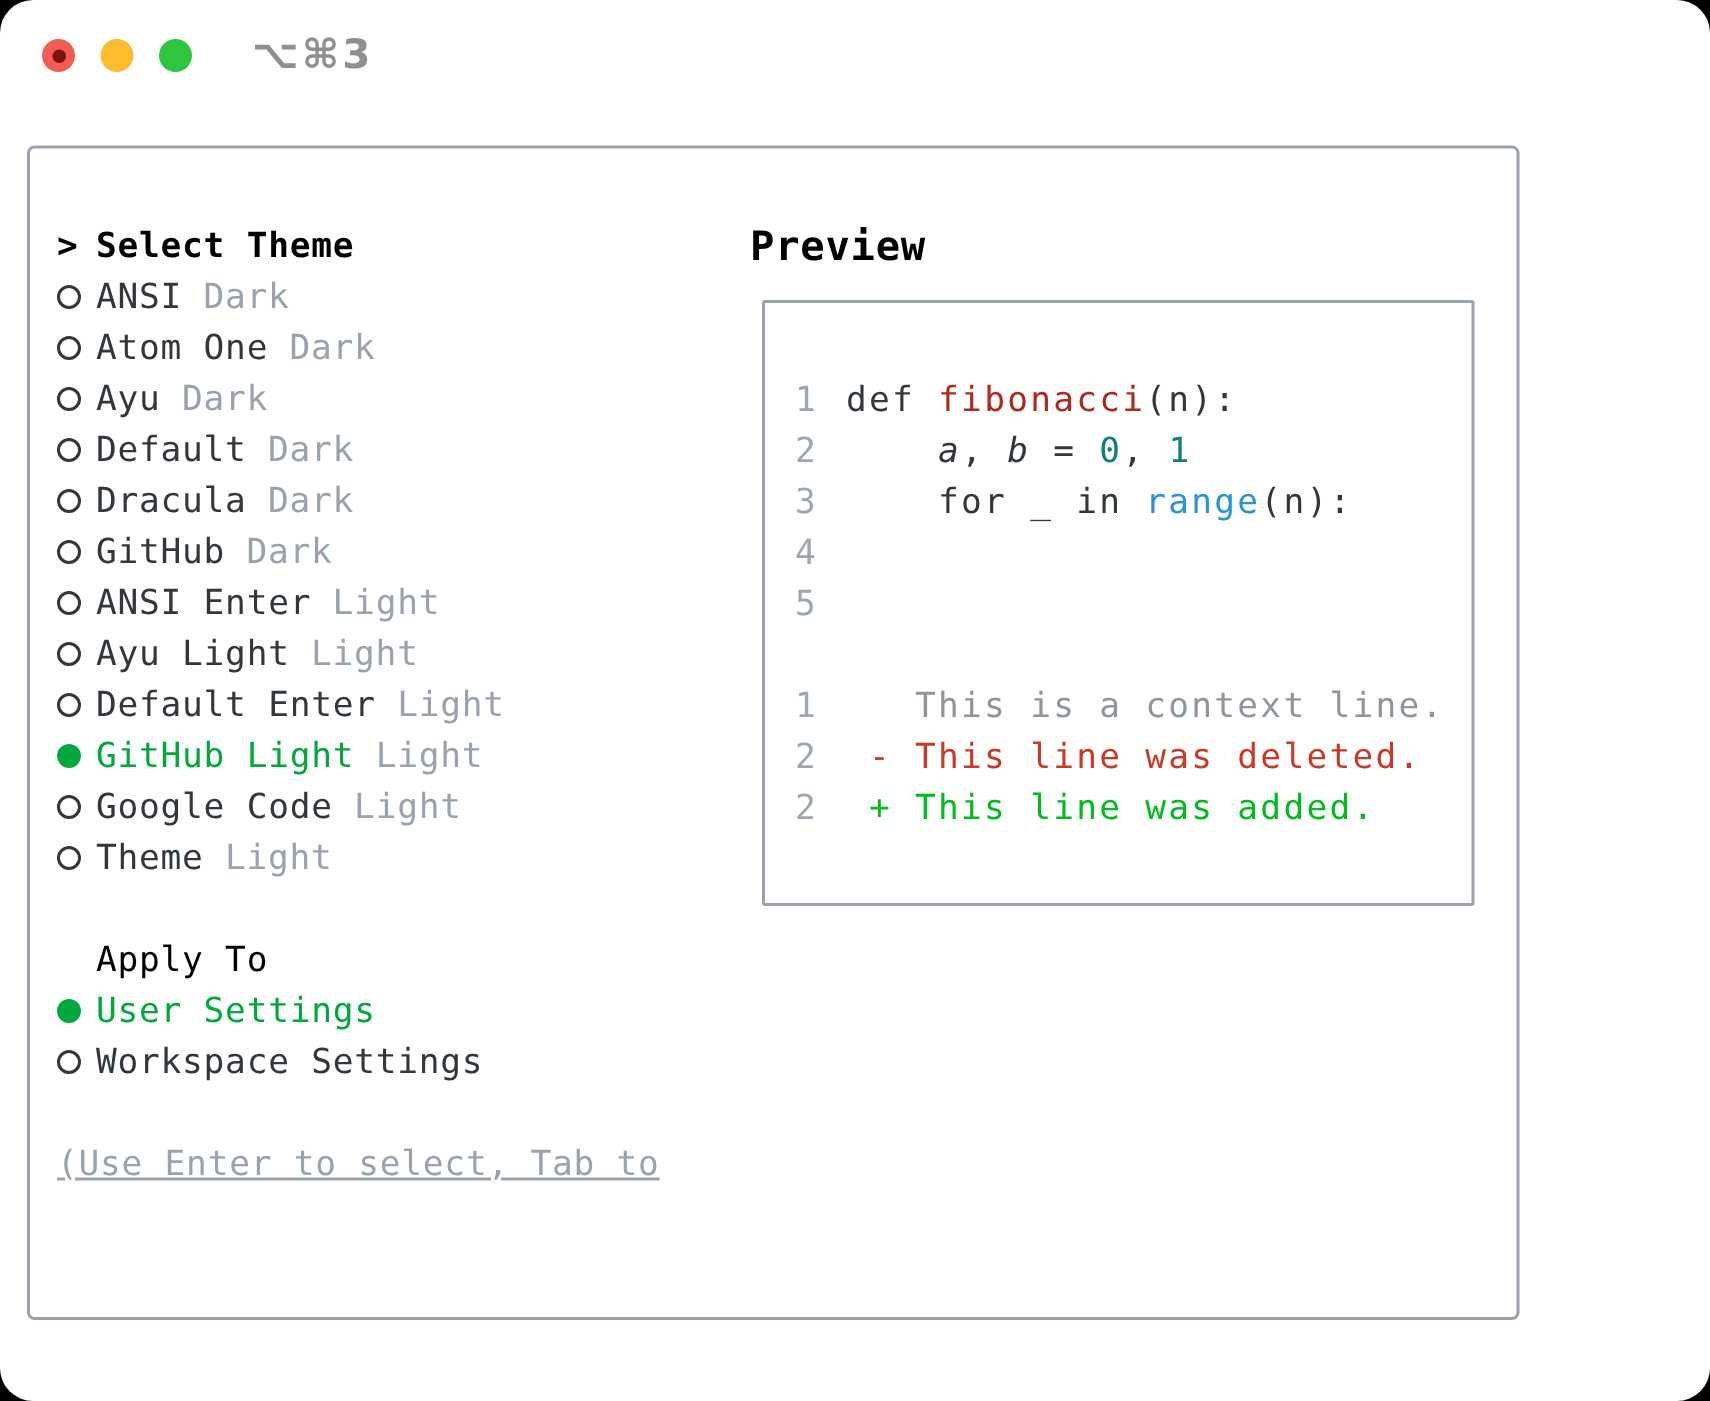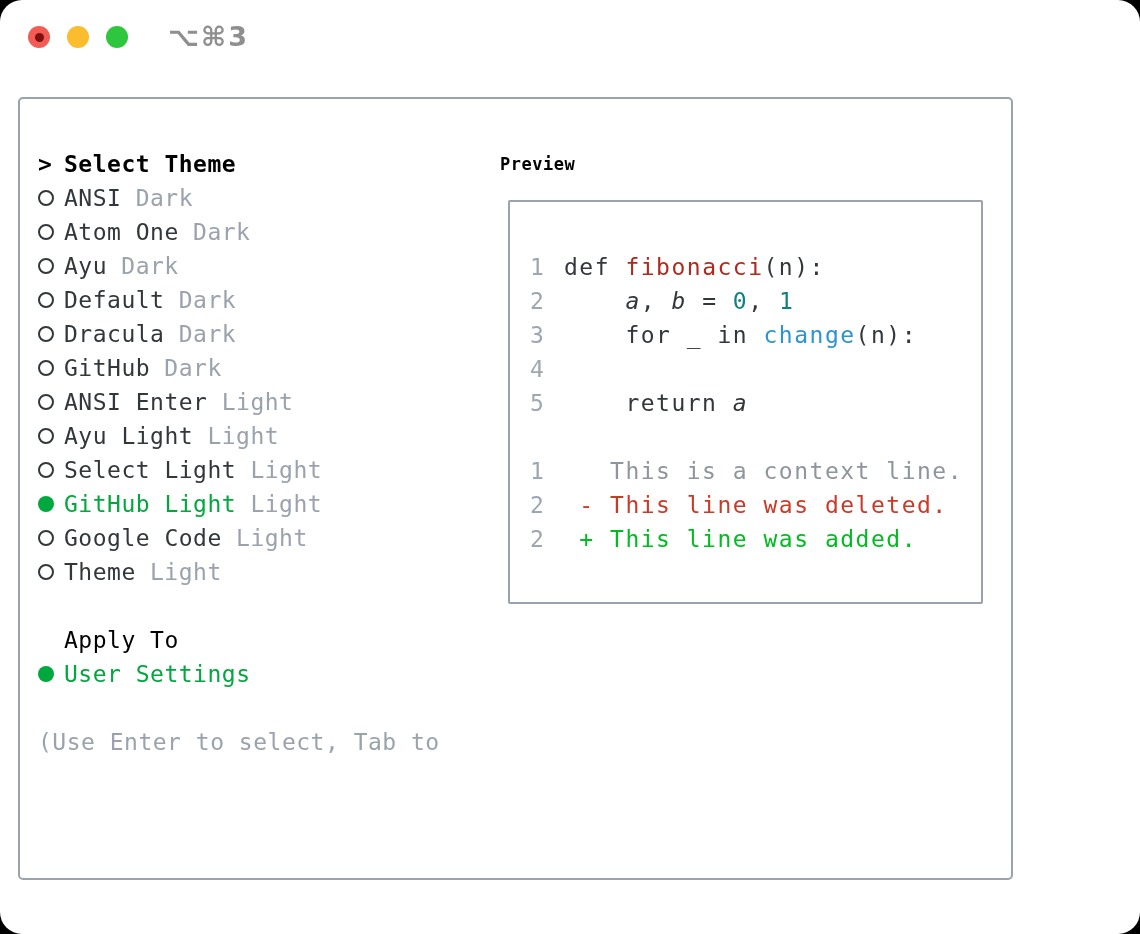--- a/index.html
+++ b/index.html
@@ -64,26 +64,26 @@
   .gt{font-weight:bold;color:#000;}
   .header-row{font-weight:bold;color:#000;}
   .apply-header{color:#000;}
   .dot{border-radius:50%;flex:none;}
   .hollow{width:12px;height:12px;border:2.5px solid var(--text-dark);}
   .filled{width:16px;height:16px;background:var(--accent-green);}
   .name{color:var(--text-dark);text-align:center;}
   .variant{color:var(--muted-gray);margin-left:0.62em;}
   .theme-row.selected .name{color:var(--accent-green);}
   .spacer{height:34px;}
-  .help-row{color:var(--muted-gray);}
+  .help-row{color:var(--muted-gray);text-decoration:underline;}
   
   .preview-title{
     position:absolute;left:480px;top:48px;
     height:34px;display:flex;align-items:center;
-    font-size:17px;font-weight:bold;color:#000;letter-spacing:0.5px;
+    font-size:27px;font-weight:bold;color:#000;letter-spacing:0.5px;
   }
   .preview-box{
     position:absolute;left:488px;top:101px;
     width:475px;height:404px;
     box-sizing:border-box;
     border:2px solid var(--border-gray);
     border-radius:2px;
     padding-top:48px;
     background:#fff;
     overflow:hidden;
@@ -128,35 +128,36 @@
 
       <div id="themes">
           <div class="row theme-row"><span class="marker"><span class="dot hollow"></span></span><span class="name">ANSI</span><span class="variant">Dark</span></div>
           <div class="row theme-row"><span class="marker"><span class="dot hollow"></span></span><span class="name">Atom One</span><span class="variant">Dark</span></div>
           <div class="row theme-row"><span class="marker"><span class="dot hollow"></span></span><span class="name">Ayu</span><span class="variant">Dark</span></div>
           <div class="row theme-row"><span class="marker"><span class="dot hollow"></span></span><span class="name">Default</span><span class="variant">Dark</span></div>
           <div class="row theme-row"><span class="marker"><span class="dot hollow"></span></span><span class="name">Dracula</span><span class="variant">Dark</span></div>
           <div class="row theme-row"><span class="marker"><span class="dot hollow"></span></span><span class="name">GitHub</span><span class="variant">Dark</span></div>
           <div class="row theme-row"><span class="marker"><span class="dot hollow"></span></span><span class="name">ANSI Enter</span><span class="variant">Light</span></div>
           <div class="row theme-row"><span class="marker"><span class="dot hollow"></span></span><span class="name">Ayu Light</span><span class="variant">Light</span></div>
-          <div class="row theme-row"><span class="marker"><span class="dot hollow"></span></span><span class="name">Select Light</span><span class="variant">Light</span></div>
+          <div class="row theme-row"><span class="marker"><span class="dot hollow"></span></span><span class="name">Default Enter</span><span class="variant">Light</span></div>
           <div class="row theme-row selected"><span class="marker"><span class="dot filled"></span></span><span class="name">GitHub Light</span><span class="variant">Light</span></div>
           <div class="row theme-row"><span class="marker"><span class="dot hollow"></span></span><span class="name">Google Code</span><span class="variant">Light</span></div>
           <div class="row theme-row"><span class="marker"><span class="dot hollow"></span></span><span class="name">Theme</span><span class="variant">Light</span></div>
         </div>
 
       <div class="spacer"></div>
 
       <div class="row apply-header">
         <span class="marker"></span>
         <span>Apply To</span>
       </div>
 
       <div id="apply-options">
           <div class="row theme-row selected"><span class="marker"><span class="dot filled"></span></span><span class="name">User Settings</span></div>
+          <div class="row theme-row"><span class="marker"><span class="dot hollow"></span></span><span class="name">Workspace Settings</span></div>
         </div>
 
       <div class="spacer"></div>
 
       <div id="help-lines">
           <div class="row help-row">(Use Enter to select, Tab to</div>
         </div>
     </div>
 
     <div class="preview-title">Preview</div>
@@ -165,28 +166,27 @@
         <div class="code-row">
           <span class="lineno">1</span>
           <span class="code"><span class="tok-plain">def </span><span class="tok-function">fibonacci</span><span class="tok-plain">(n):</span></span>
         </div>
         <div class="code-row">
           <span class="lineno">2</span>
           <span class="code"><span class="tok-plain">    </span><span class="tok-variable">a</span><span class="tok-plain">, </span><span class="tok-variable">b</span><span class="tok-plain"> = </span><span class="tok-number">0</span><span class="tok-plain">, </span><span class="tok-number">1</span></span>
         </div>
         <div class="code-row">
           <span class="lineno">3</span>
-          <span class="code"><span class="tok-plain">    for _ in </span><span class="tok-builtin">change</span><span class="tok-plain">(n):</span></span>
+          <span class="code"><span class="tok-plain">    for _ in </span><span class="tok-builtin">range</span><span class="tok-plain">(n):</span></span>
         </div>
         <div class="code-row">
           <span class="lineno">4</span>
         </div>
         <div class="code-row">
           <span class="lineno">5</span>
-          <span class="code"><span class="tok-plain">    return </span><span class="tok-variable">a</span></span>
         </div>
         <div class="code-row">
           <span class="lineno"></span>
           <span class="code"></span>
         </div>
         <div class="code-row">
           <span class="lineno">1</span>
           <span class="code"><span class="tok-context">   This is a context line.</span></span>
         </div>
         <div class="code-row">

